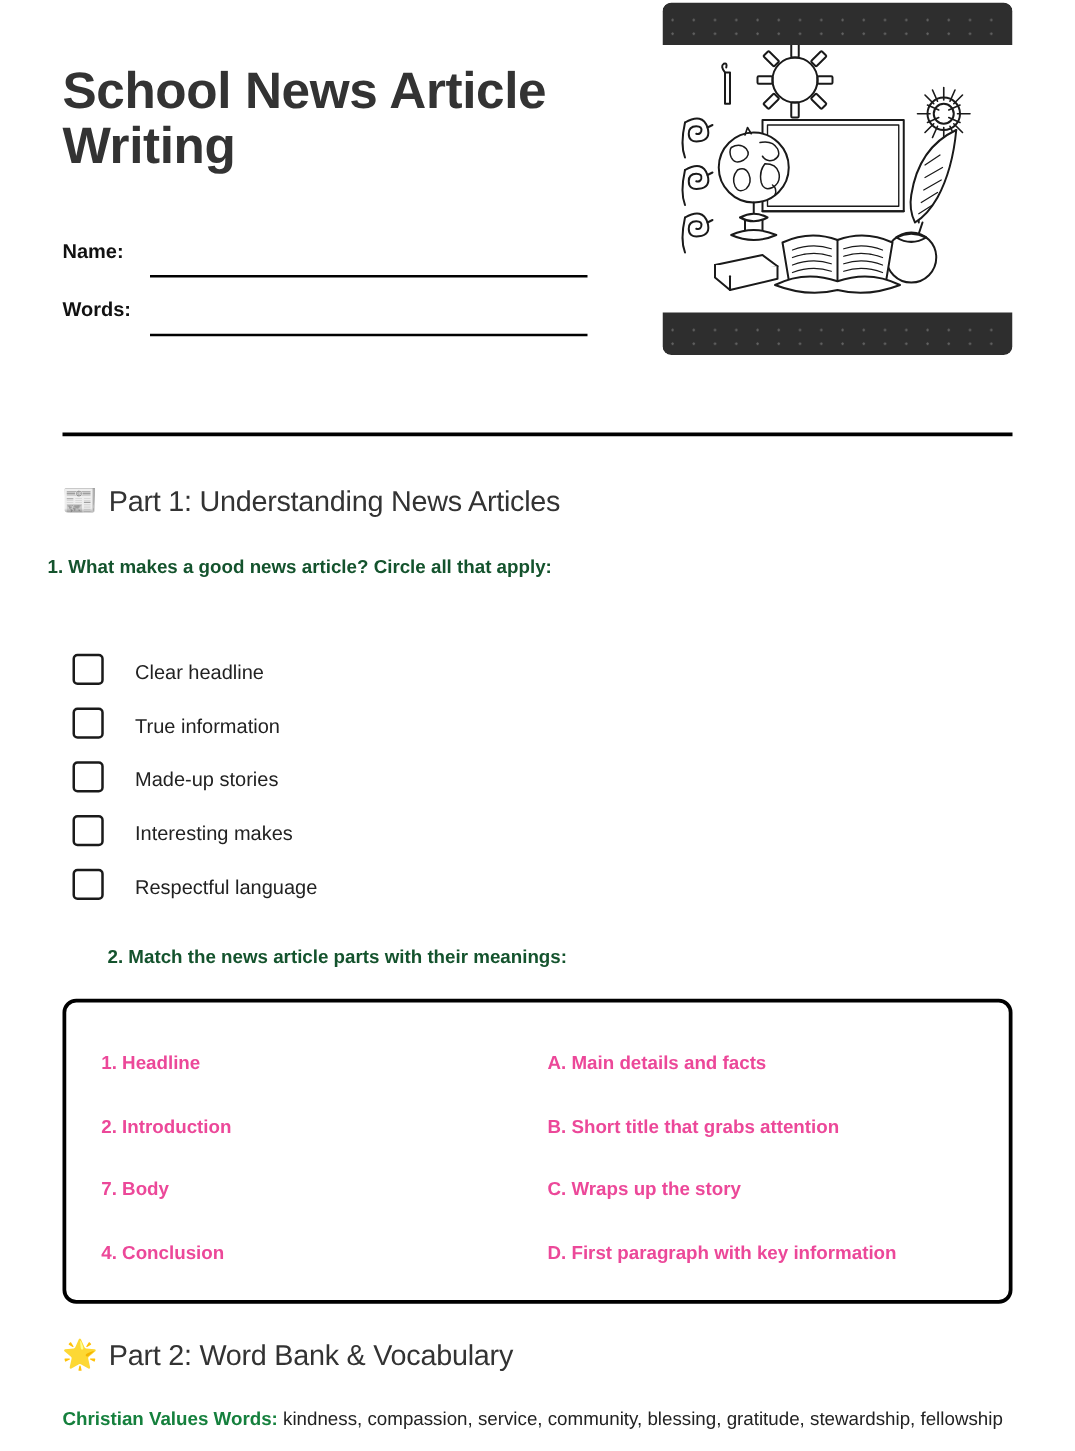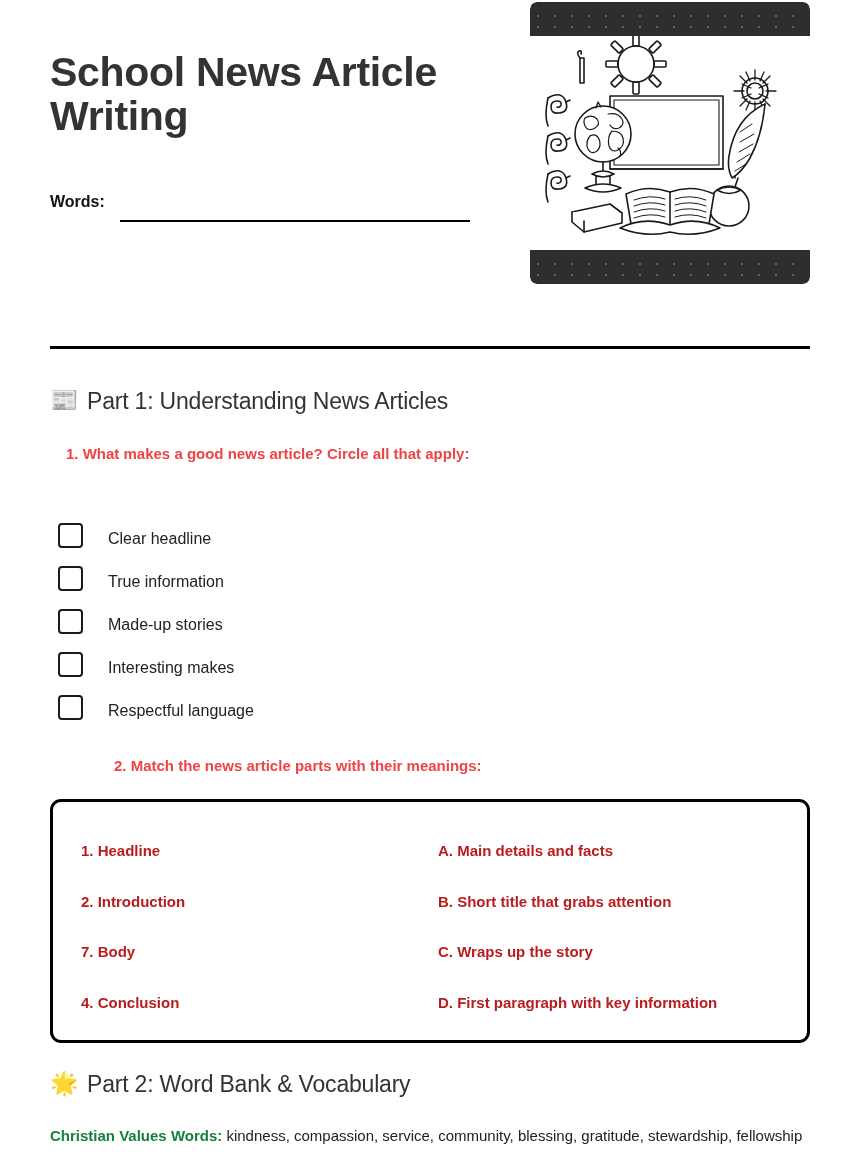--- a/index.html
+++ b/index.html
@@ -149,24 +149,24 @@
     width: 26px;
     height: 26px;
     display: inline-block;
   }
 
   #part1-heading { top: 388px; }
   #part2-heading { top: 1071px; }
 
   .q-text {
     position: absolute;
-    left: 66px;
+    left: 38px;
     font-size: 15px;
     font-weight: bold;
-    color: #ef4444;
+    color: #14532d;
   }
   #q1 { top: 445px; }
   #q2 { top: 757px; margin-left: 48px; }
 
   
   .checklist {
     position: absolute;
     left: 58px;
     top: 505px;
     width: 420px;
@@ -207,21 +207,21 @@
     display: flex;
     padding: 36px 28px 0 28px;
   }
   .match-col {
     flex: 1 1 50%;
   }
   .match-col.right { padding-left: 16px; }
   .match-item {
     font-size: 15px;
     font-weight: bold;
-    color: #b91c1c;
+    color: #ec4899;
     margin-bottom: 25px;
     line-height: 1.7;
   }
 
   
   .wordbank {
     position: absolute;
     left: 50px;
     top: 1124px;
     width: 760px;
@@ -240,20 +240,24 @@
 <div class="page">
 
   <div class="header">
     <div class="header-inner">
       <div class="header-left">
 
         <h1 class="doc-title">School News Article Writing</h1>
 
         <div class="field-rows">
 
+          <div class="field-row">
+            <span class="field-label">Name:</span>
+            <span class="field-line"></span>
+          </div>
 
           <div class="field-row">
             <span class="field-label">Words:</span>
             <span class="field-line"></span>
           </div>
 
         </div>
       </div>
     </div>
   </div>

